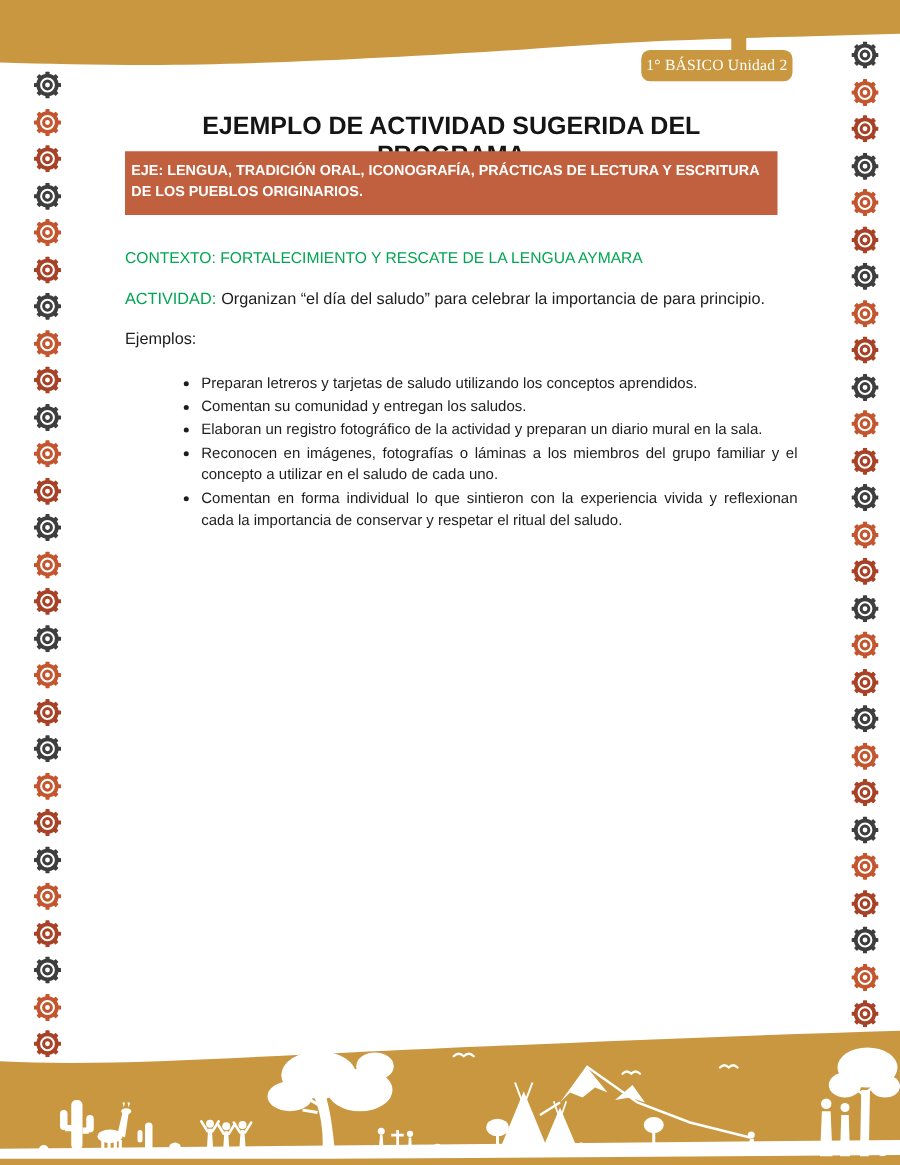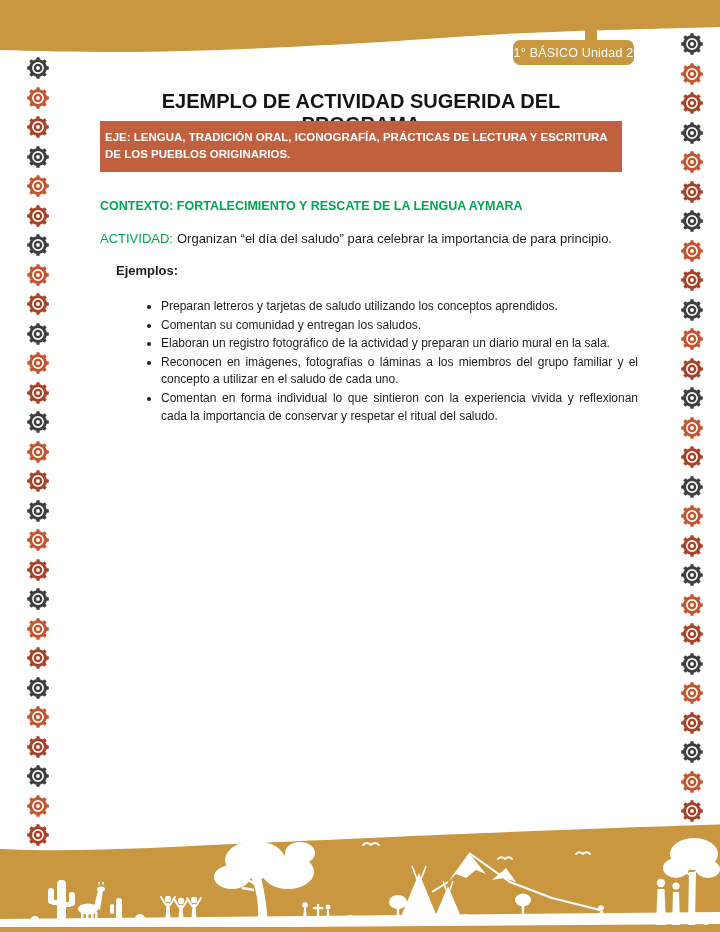--- a/index.html
+++ b/index.html
@@ -8,41 +8,41 @@
     background:#ffffff;
     font-family:"Liberation Sans", sans-serif;
     color:#1d1d1d;
   }
   .top-band{position:absolute;left:0;top:0;width:720px;height:60px;display:block;}
   .badge-stem{position:absolute;left:585px;top:26px;width:12px;height:17px;background:var(--tan,#C8973F);}
   .unit-badge{
     position:absolute;left:513px;top:40px;width:121px;height:25px;
     background:var(--tan,#C8973F);border-radius:7px;
     display:flex;align-items:center;justify-content:center;
-    color:#ffffff;font-size:12.5px;letter-spacing:.2px;
+    color:#ffffff;font-size:12.5px;letter-spacing:.2px;font-family:Liberation Serif, serif;
   }
   .content{position:absolute;left:100px;top:0;width:522px;}
   .doc-title{
     position:absolute;top:90px;left:0;width:100%;
     text-align:center;font-weight:bold;font-size:20px;color:#151515;
   }
   .eje-banner{
     position:absolute;top:121px;left:0;width:100%;box-sizing:border-box;
     background:var(--banner-terracotta,#C0603F);
     color:#ffffff;font-weight:bold;font-size:11.5px;line-height:1.52;
     padding:8px 5px;
   }
   .contexto{
     position:absolute;top:199px;left:0;width:100%;
-    color:var(--accent-green,#00A651);font-weight:bold;font-size:12.5px;
+    color:var(--accent-green,#00A651);font-weight:normal;font-size:12.5px;
   }
   .actividad{position:absolute;top:231px;left:0;width:100%;font-size:13px;}
   .actividad .lbl{color:var(--accent-green,#00A651);font-weight:normal;}
   .actividad .txt{margin-left:4px;color:#1d1d1d;}
-  .ejemplos-label{position:absolute;top:263px;left:16px;font-size:13px;font-weight:bold;}
+  .ejemplos-label{position:absolute;top:263px;left:0;font-size:13px;}
   .ejemplos-list{
     position:absolute;top:282px;left:0;width:100%;box-sizing:border-box;
     margin:16px;padding:0 0 0 45px;font-size:12px;line-height:17.6px;
   }
   .ejemplos-list li{text-align:justify;margin:0 0 1px 0;}
   .rosette-col{
     position:absolute;display:flex;flex-direction:column;gap:7.5px;width:22px;
   }
   .rosette-col.left{left:27px;top:57px;}
   .rosette-col.right{left:681px;top:33px;}

